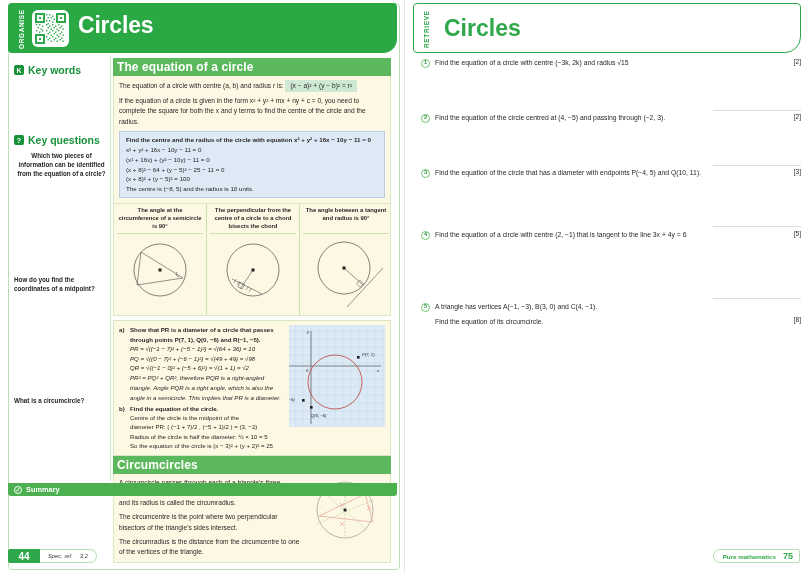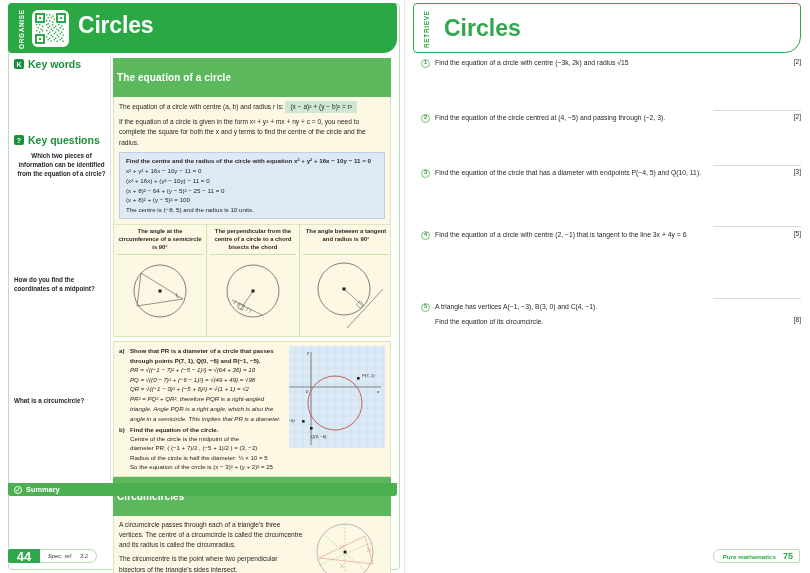--- a/index.html
+++ b/index.html
@@ -60,21 +60,21 @@
     left: 70px; top: 9px;
     color: #fff;
     font-size: 23px;
     font-weight: bold;
     letter-spacing: -0.2px;
   }
 
   
   .left-col {
     position: absolute;
-    left: 14px; top: 58px;
+    left: 14px; top: 64px;
     width: 95px;
   }
   .kw-head, .kq-head {
     display: flex; align-items: center; gap: 4px;
     color: #17913a;
     font-size: 10.5px;
     font-weight: bold;
     margin-bottom: 5px;
   }
   .badge-icon {
@@ -109,23 +109,23 @@
 
   
   .main-col {
     position: absolute;
     left: 113px; top: 58px;
     width: 278px;
   }
   .sec-head {
     background: #5cb85c;
     color: #ffffff;
-    font-size: 10px;
-    font-weight: bold;
-    padding: 14px 4px;
+    font-size: 12px;
+    font-weight: bold;
+    padding: 2px 4px;
     letter-spacing: 0.1px;
   }
   .panel-cream {
     background: #fdf8e3;
     border: 1px solid #d9e8c0;
     border-top: none;
     padding: 4px 5px 5px 5px;
   }
   .body-txt {
     font-size: 6.6px;
@@ -226,21 +226,21 @@
 
   
   .foot-left {
     position: absolute;
     left: 8px; bottom: 10px;
     display: flex; align-items: stretch; height: 14px;
   }
   .pagenum-left {
     background: #2ea84b;
     color: #fff;
-    font-size: 13px;
+    font-size: 10px;
     font-weight: bold;
     display: flex; align-items: center; justify-content: center;
     width: 32px;
     border-radius: 2px 0 0 2px;
   }
   .specref {
     border: 1px solid #b7dfb4;
     border-left: none;
     border-radius: 0 7px 7px 0;
     padding: 0 8px;

